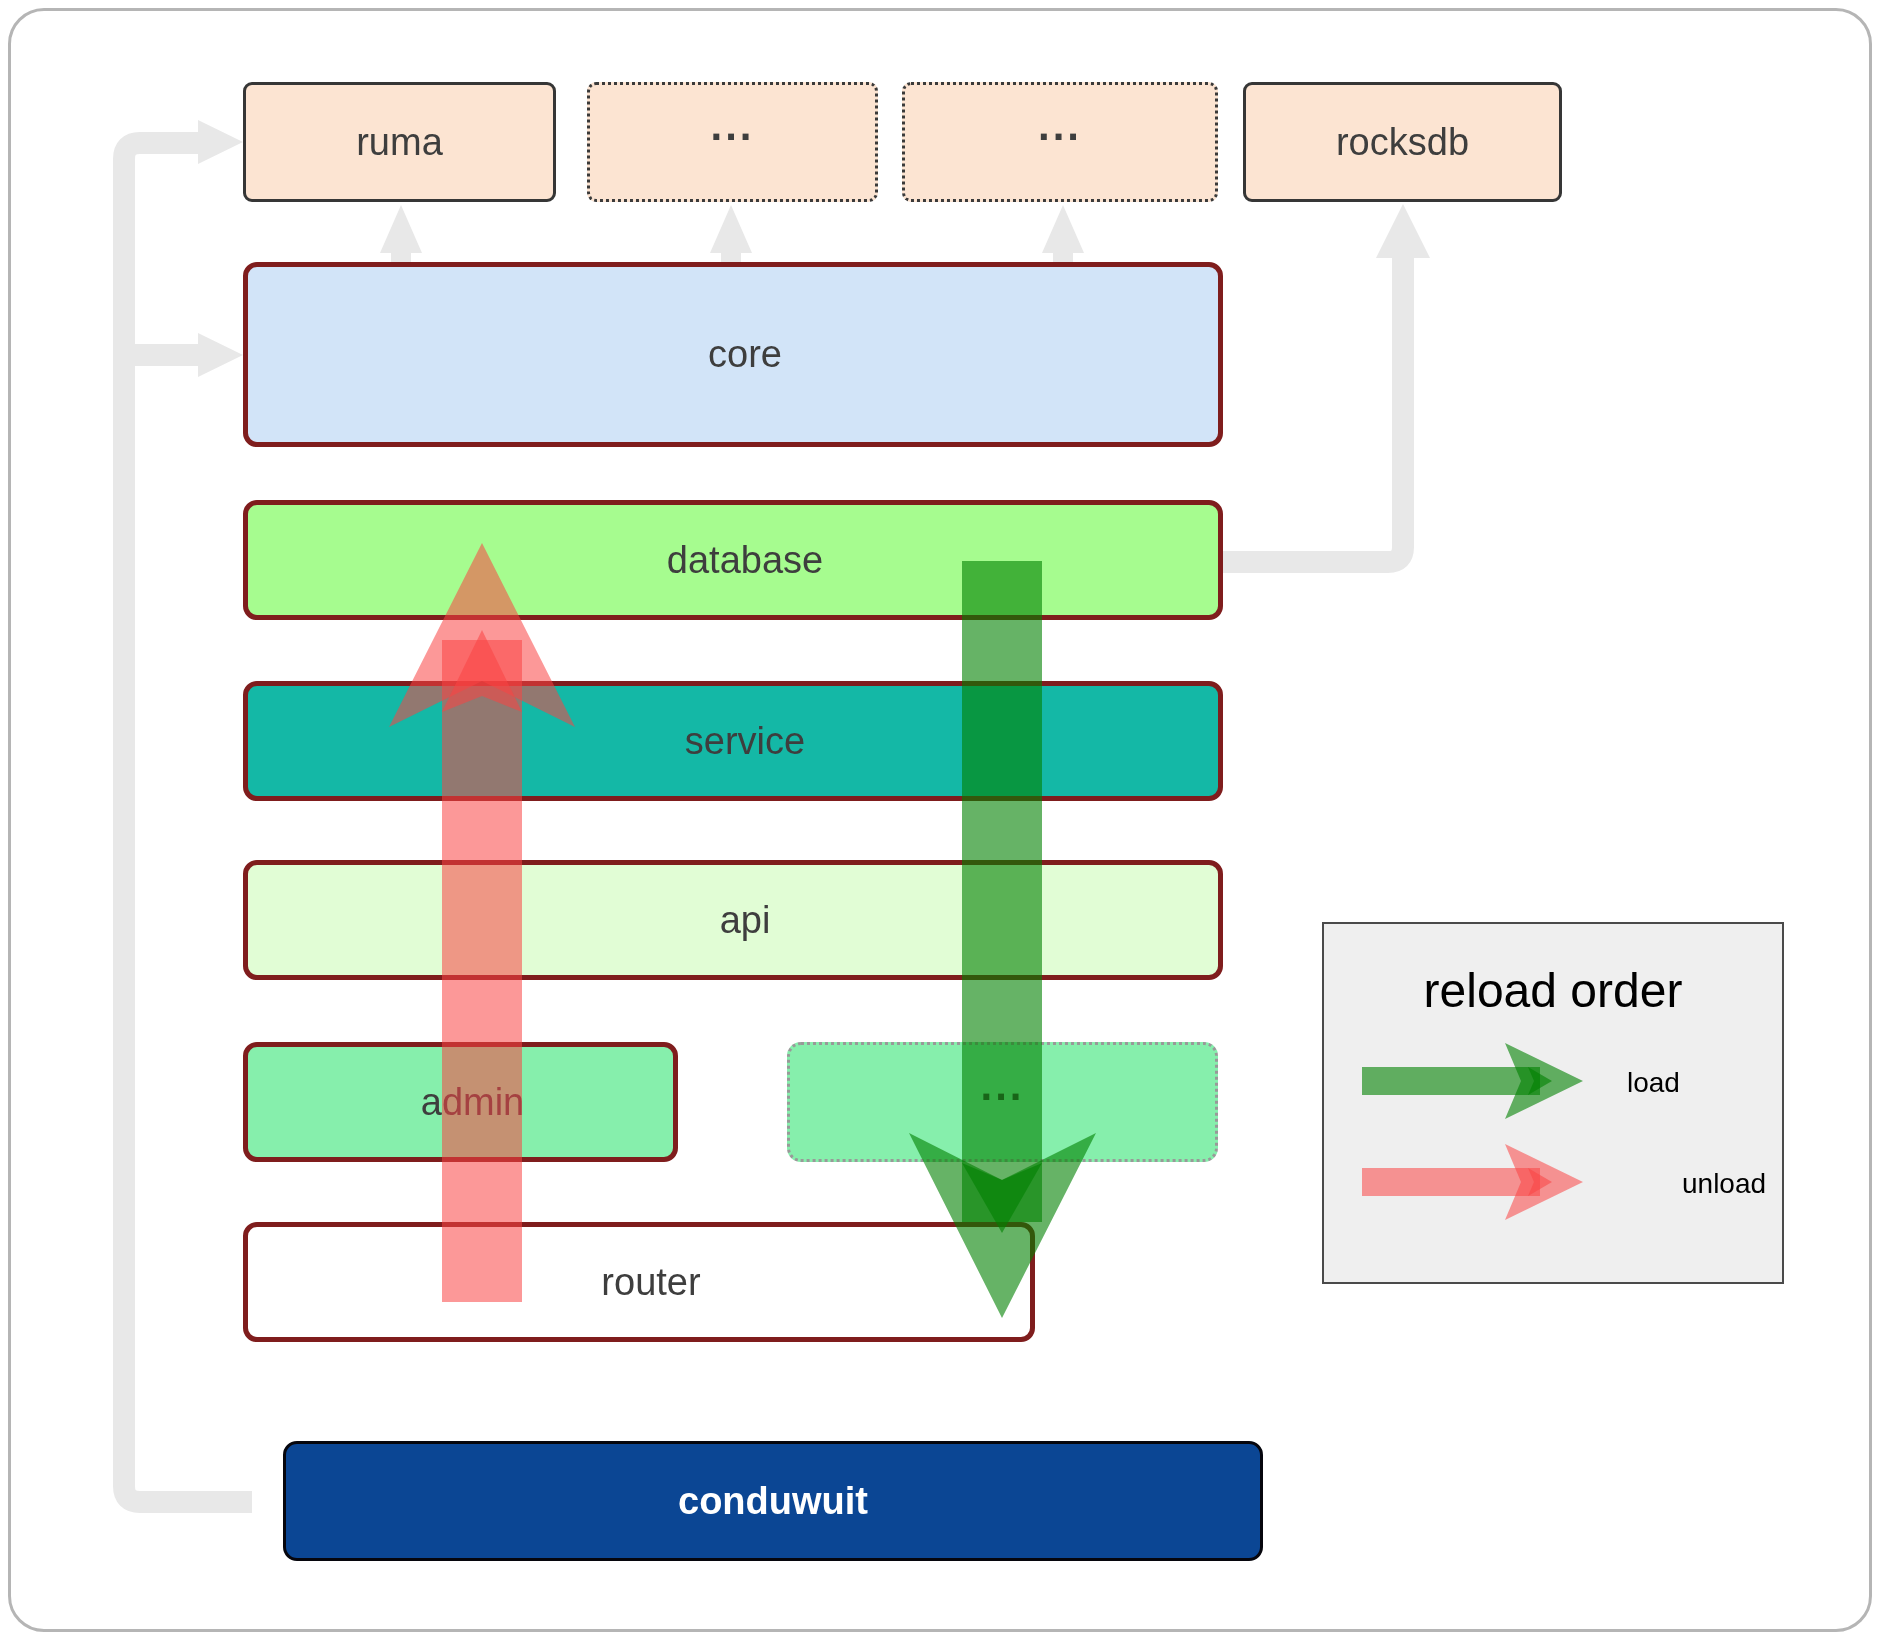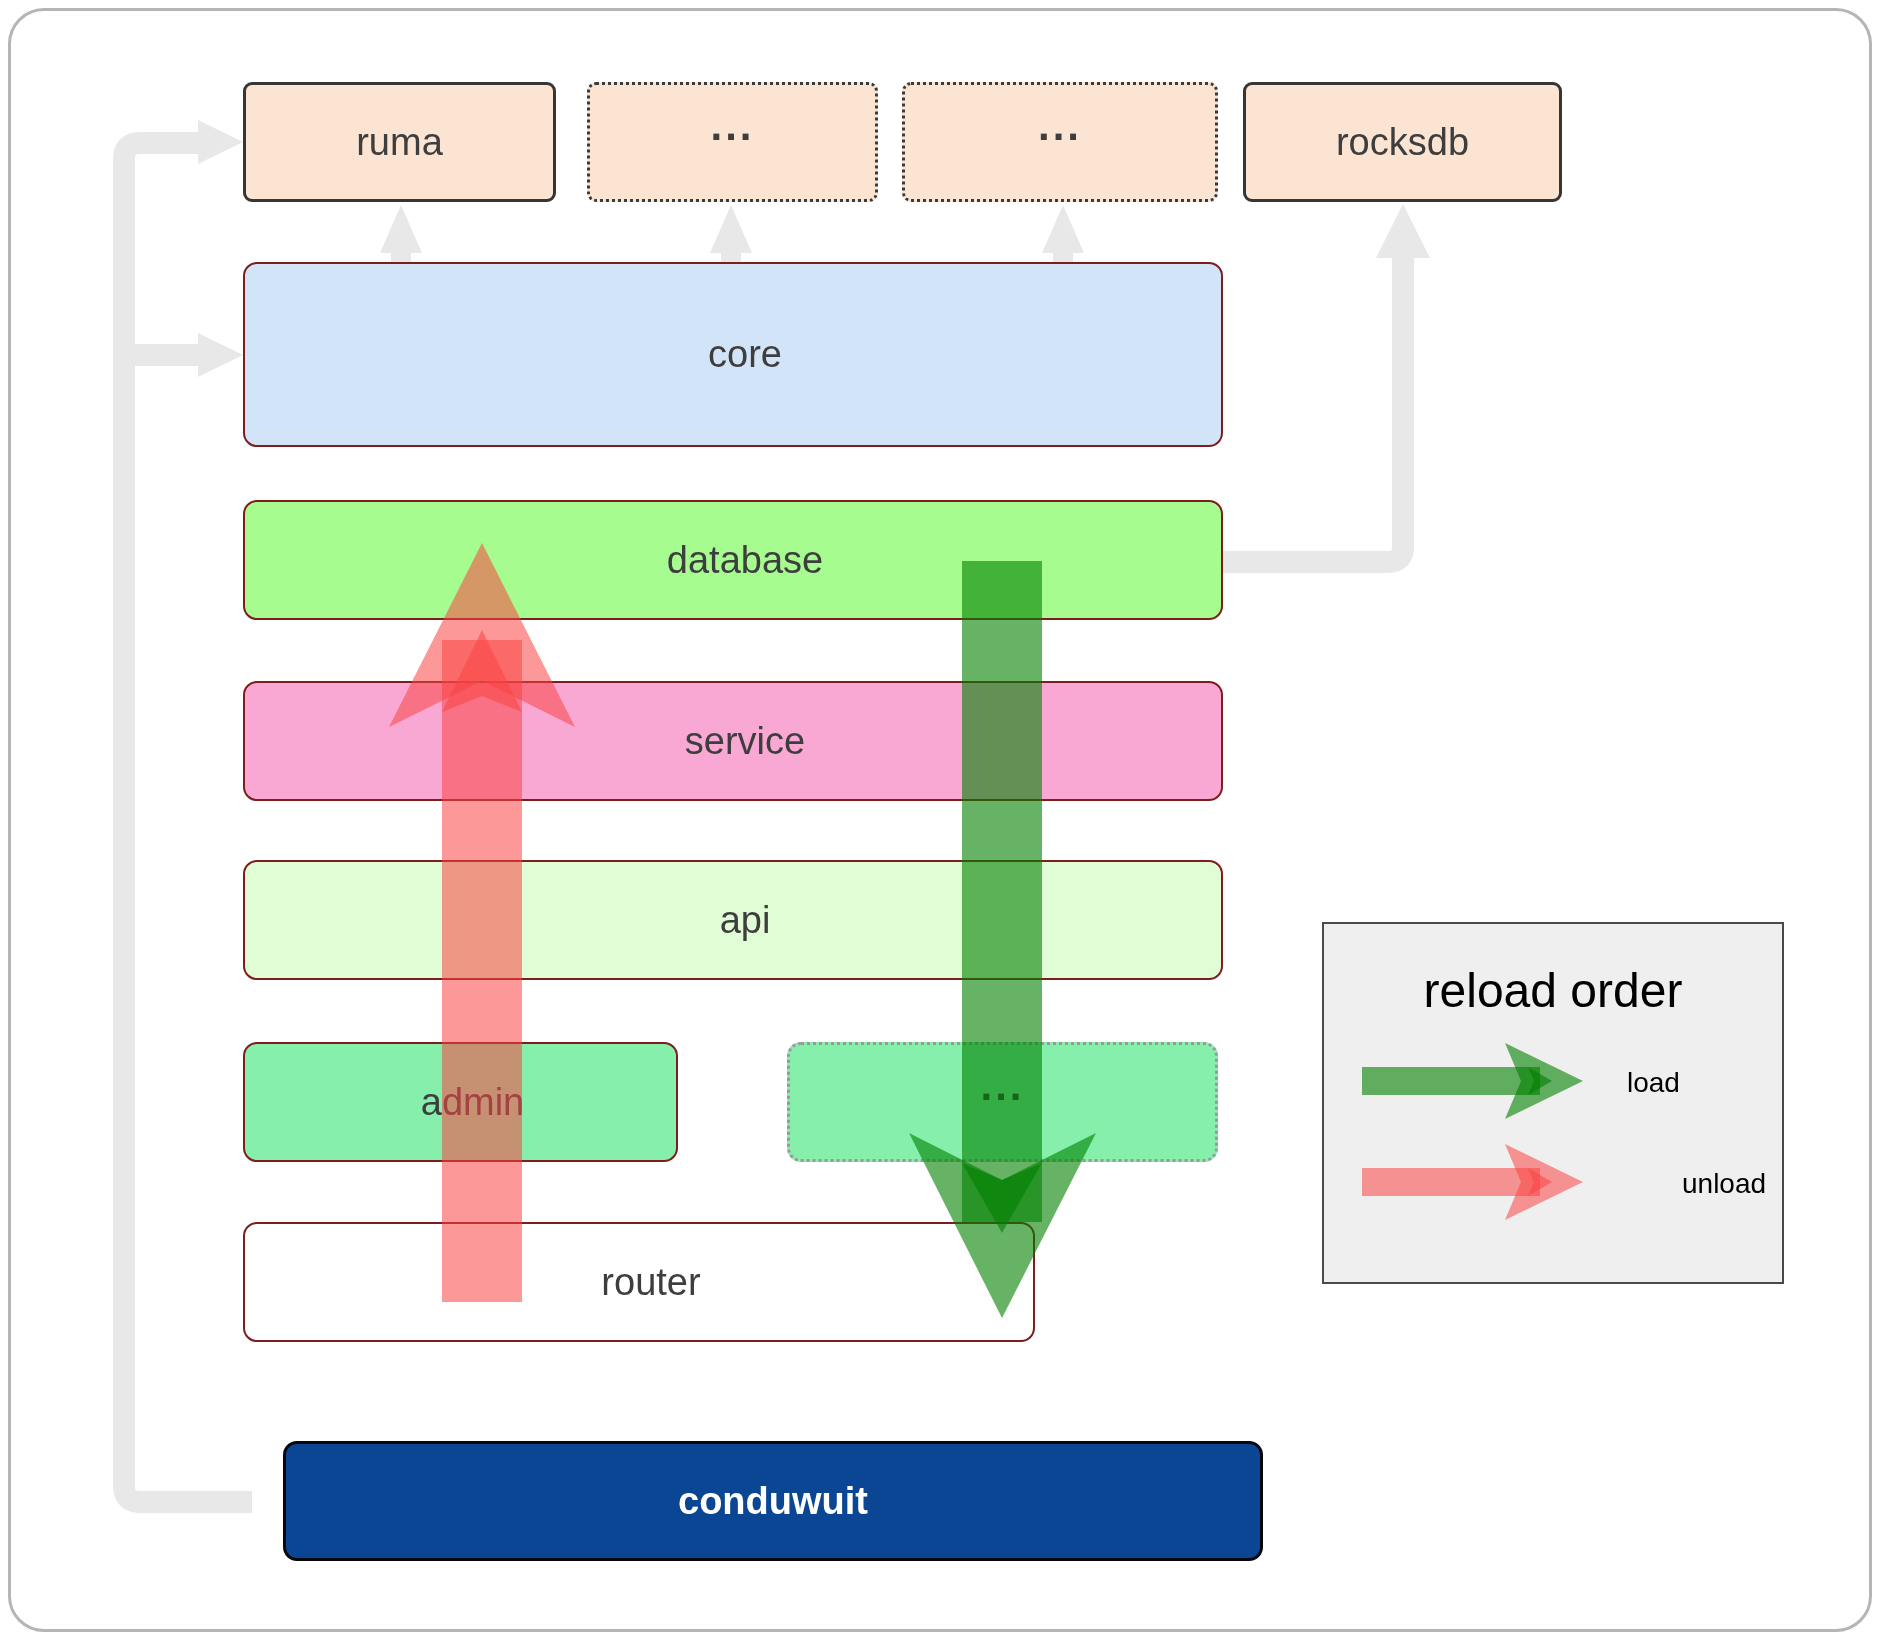--- a/index.html
+++ b/index.html
@@ -13,26 +13,26 @@
   }
   svg.layer{position:absolute;left:0;top:0;pointer-events:none;}
   .z1{z-index:1}.z3{z-index:3}
   .node{
     position:absolute;display:flex;align-items:center;justify-content:center;
     box-sizing:border-box;color:#3e3e3e;font-size:38px;z-index:2;
   }
   .r18{border-radius:9px}.r14{border-radius:14px}
   .solid-dark{border:3px solid #363636;}
   .dotted-dark{border:3px dotted #3a3a3a;}
-  .gray-border{border:2px solid #7f1d1d;padding-left:24px;}
+  .gray-border{border:5px solid #7f1d1d;padding-left:24px;}
   .dotted-gray{border:3px dotted #999999;}
   .peach{background:#fce4d2;}
   .blue{background:#d2e4f8;}
   .db{background:#a6fc8f;text-align:right;}
-  .service{background:#f9a8d4;}
+  .service{background:#14b8a6;}
   .api{background:#e1fdd5;}
   .adminbg{background:#86efac;}
   .routerbg{background:#ffffff;}
   .conduwuit{
     background:#0b4694;border:3px solid #06060d;color:#ffffff;font-weight:700;margin-left:40px;
   }
   .dots span{display:inline-block;transform:translateY(-0.38em);
     font-weight:700;font-size:42px;letter-spacing:3px;}
   .legend{
     position:absolute;left:1322px;top:922px;width:462px;height:362px;

